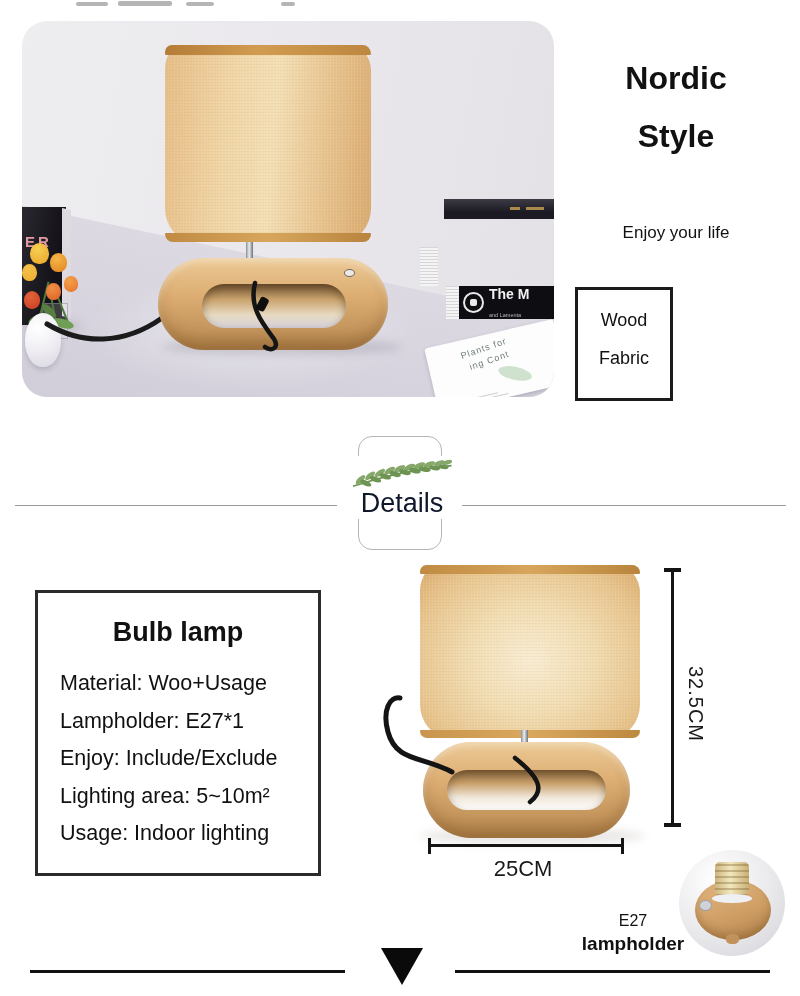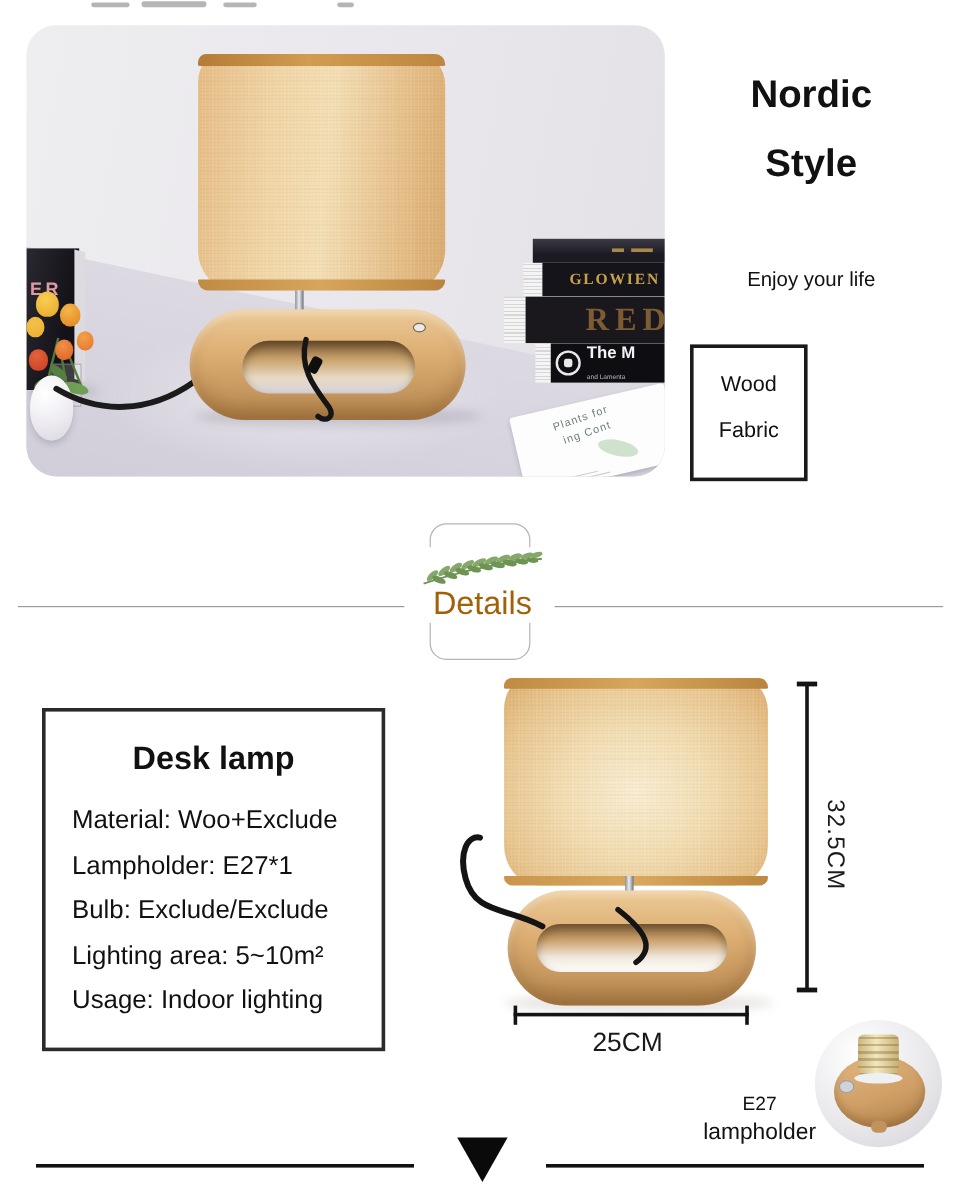--- a/index.html
+++ b/index.html
@@ -98,21 +98,21 @@
   .mat-box .l1{position:absolute;left:0;top:20px;width:100%;text-align:center;font-size:18px;}
   .mat-box .l2{position:absolute;left:0;top:58px;width:100%;text-align:center;font-size:18px;}
 
   
   .div-line{height:1px;background:#9b9b9b;top:505px;}
   .badge-rect{left:358px;top:436px;width:82px;height:112px;border:1.5px solid #b5b5b5;
     border-radius:14px;background:transparent;}
   .leaf-wrap{left:346px;top:456px;width:112px;height:34px;background:#ffffff;
     display:flex;align-items:center;justify-content:center;}
   .details-label{left:342px;top:488px;width:120px;text-align:center;background:#ffffff;
-    font-size:27px;color:#a16207;}
+    font-size:27px;color:#0f172a;}
 
   
   .spec-box{left:35px;top:590px;width:280px;height:280px;border:3px solid #2b2b2b;background:#fff;}
   .spec-title{position:absolute;left:0;top:24px;width:100%;text-align:center;
     font-size:27px;font-weight:bold;}
   .spec-list{position:absolute;left:22px;top:72px;font-size:21.5px;line-height:37.5px;}
 
   
   .b-shade{left:420px;top:565px;width:220px;height:173px;
     border-radius:20px 24px 30px 30px/26px 28px 34px 34px;
@@ -151,21 +151,21 @@
     background:linear-gradient(90deg,#cdb67f 0%,#f2e7bd 45%,#c9b076 100%);}
   .holder-ridges{position:absolute;inset:0;border-radius:5px;
     background:repeating-linear-gradient(0deg,rgba(120,95,40,.35) 0 2px,rgba(0,0,0,0) 2px 6px);}
   .holder-ring{position:absolute;left:33px;top:44px;width:40px;height:9px;border-radius:50%;
     background:#eef0f4;}
   .holder-sticker{position:absolute;left:20px;top:50px;width:11px;height:9px;border-radius:50%;
     background:#cfd3d8;border:1px solid #9aa0a8;}
   .holder-notch{position:absolute;left:47px;top:84px;width:13px;height:10px;border-radius:40%;
     background:#c1925c;}
   .holder-l1{left:583px;top:912px;width:100px;text-align:center;font-size:16px;}
-  .holder-l2{left:568px;top:933px;width:130px;text-align:center;font-size:19px;}
+  .holder-l2{left:568px;top:933px;width:130px;text-align:center;font-size:19px;font-weight:bold;}
 
   
   .foot-line{top:970px;height:3px;background:#111;}
   .down-tri{left:381px;top:948px;width:0;height:0;
     border-left:21px solid transparent;border-right:21px solid transparent;
     border-top:37px solid #0a0a0a;}
 </style>
 </head>
 <body>
 
@@ -223,31 +223,22 @@
       <path d="M 233 262 C 227 286 240 302 252 318 C 258 327 249 331 243 326" fill="none" stroke="#151515" stroke-width="4.5" stroke-linecap="round"></path>
       <rect x="236" y="276" width="9" height="14" rx="3" transform="rotate(28 240 283)" fill="#0e0e0e"></rect>
     </svg>
     <div class="abs h-switch"></div>
 
     <div class="abs rbooks">
       <div class="rbook rb0">
         <i style="right:10px;width:18px;"></i>
         <i style="right:34px;width:10px;"></i>
       </div>
-      <div class="rbook rb1">
-        <div class="fore" style="width:16px;"></div>
-        <div class="spine">
-            <span class="t">GLOWIEN</span>
-          </div>
-      </div>
       <div class="rbook rb2">
         <div class="fore" style="width:18px;"></div>
-        <div class="spine">
-            <span class="t">RED</span>
-          </div>
       </div>
       <div class="rbook rb3">
         <div class="fore" style="width:13px;"></div>
         <div class="spine">
           <span class="logo-ring">
               <span class="logo-dot"></span>
             </span>
           <span>
             <span class="t">The M</span><br>
             <span class="sub">and Lamenta</span>
@@ -302,25 +293,25 @@
           <ellipse cx="77" cy="13.2" rx="6" ry="2.6" transform="rotate(16 77 13.2)"></ellipse>
           <ellipse cx="87" cy="12.8" rx="5.5" ry="2.4" transform="rotate(14 87 12.8)"></ellipse>
           <ellipse cx="96" cy="12.5" rx="5" ry="2.2" transform="rotate(12 96 12.5)"></ellipse>
         </g>
       </g>
     </svg>
   </div>
   <div class="abs details-label">Details</div>
 
   <div class="abs spec-box">
-    <div class="spec-title">Desk lamp</div>
+    <div class="spec-title">Bulb lamp</div>
     <div class="spec-list">
-      <div>Material: Woo+Exclude</div>
+      <div>Material: Woo+Usage</div>
       <div>Lampholder: E27*1</div>
-      <div>Bulb: Exclude/Exclude</div>
+      <div>Enjoy: Include/Exclude</div>
       <div>Lighting area: 5~10m²</div>
       <div>Usage: Indoor lighting</div>
     </div>
   </div>
 
   <div>
     <div class="abs b-shadow"></div>
     <div class="abs b-shade">
         <div class="fabric"></div>
       </div>

